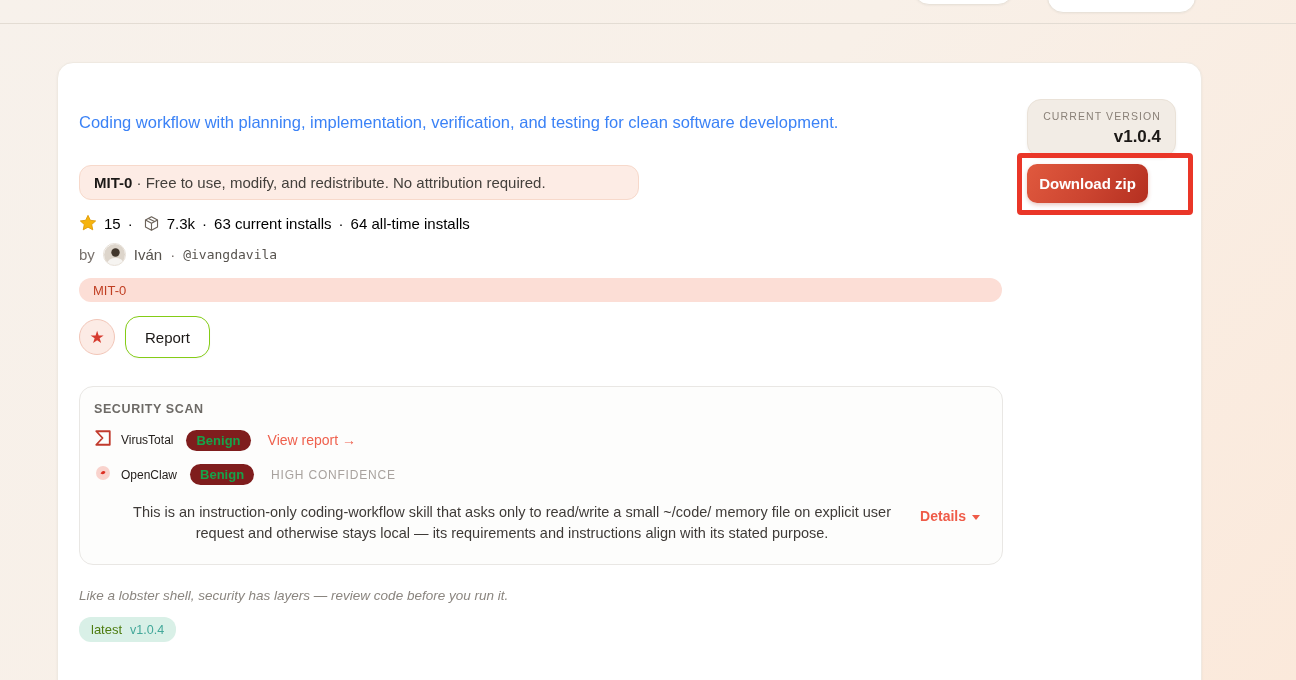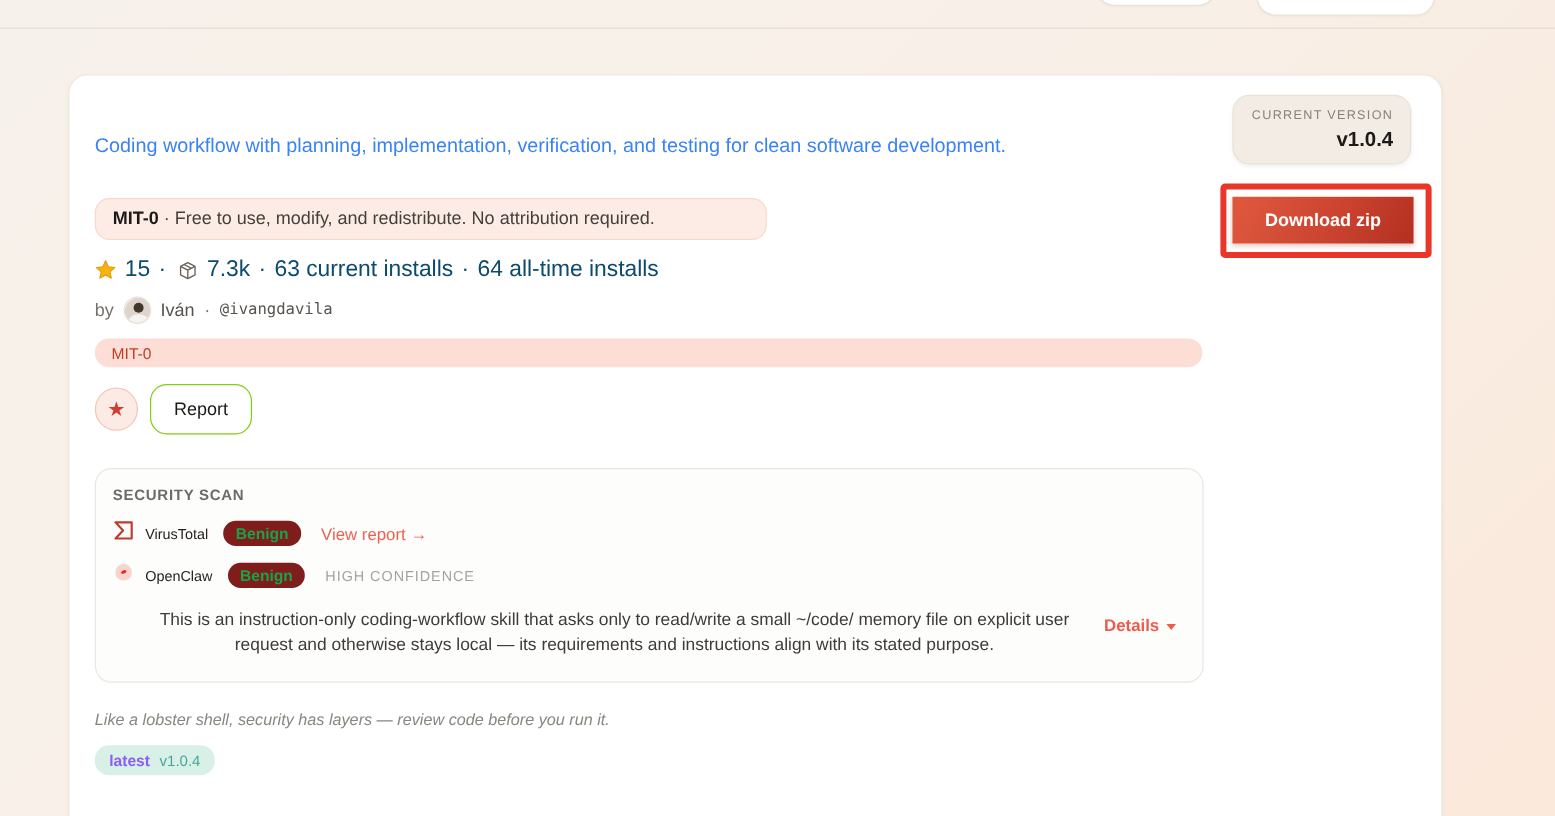--- a/index.html
+++ b/index.html
@@ -26,21 +26,21 @@
   .title { font-size:27px; font-weight:500; color:#1c1917; letter-spacing:.2px; }
   .desc { margin-top:22px; font-size:16.5px; color:#3b82f6; }
 
   .license-banner {
     margin-top:33px; width:560px;
     background:#fdece5; border:1px solid #f7d9cb; border-radius:12px;
     padding:8px 14px; font-size:15px; color:#44403c;
   }
   .license-banner b { color:#1c1917; font-weight:700; }
 
-  .stats { margin-top:14px; display:flex; align-items:center; gap:7px; font-size:19px; color:#0c4a6e; }
+  .stats { margin-top:14px; display:flex; align-items:center; gap:7px; font-size:15px; color:#000000; }
   .stats svg { display:block; }
 
   .author { margin-top:11px; display:flex; align-items:center; gap:8px; font-size:15px; color:#78716c; }
   .author .name { color:#57534e; }
   .author .handle { font-family:"DejaVu Sans Mono", monospace; font-size:13px; color:#57534e; }
   .avatar { width:23px; height:23px; border-radius:50%; overflow:hidden; border:1px solid #e7e0d7; }
 
   .tag-pill {
     margin-top:12px; width:923px; height:24px; border-radius:12px;
     background:#fcded6; color:#c03e22; font-size:13px;
@@ -89,40 +89,40 @@
   }
   .caret { width:0; height:0; border-left:4px solid transparent; border-right:4px solid transparent; border-top:5px solid #ef5b48; margin-top:2px; }
 
   .sec-note { margin-top:23px; font-size:13.5px; font-style:italic; color:#8a857f; }
 
   .version-badge {
     margin-top:14px; display:inline-flex; align-items:center; gap:8px;
     background:#d9f0e7; border-radius:12px; height:25px; padding:0 12px;
     font-size:13px;
   }
-  .version-badge .vb-label { font-weight:700; color:#8b5cf6; }
+  .version-badge .vb-label { font-weight:400; color:#4d7c0f; }
   .version-badge .vb-version { color:#43a89a; font-size:12.5px; }
 
   
   .cv-card {
-    position:absolute; left:969px; top:16px; width:149px; height:58px;
+    position:absolute; left:969px; top:36px; width:149px; height:58px;
     background:#f2ece5; border:1px solid #eae2d8; border-radius:14px;
     padding:10px 14px 8px; text-align:right;
     box-shadow:0 2px 3px rgba(60,45,30,.06);
   }
   .cv-label { font-size:10.5px; letter-spacing:1.1px; color:#8a8178; }
   .cv-value { margin-top:5px; font-size:17px; font-weight:700; color:#1c1917; }
 
   .annotation-box {
     position:absolute; left:959px; top:90px; width:176px; height:62px;
     border:5px solid #ea3628; border-radius:4px; pointer-events:none; z-index:5;
   }
   .download-btn {
-    position:absolute; left:969px; top:101px; width:151px; height:39px;
-    border:none; border-radius:0; cursor:pointer;
+    position:absolute; left:969px; top:101px; width:121px; height:39px;
+    border:none; border-radius:10px; cursor:pointer;
     background:linear-gradient(120deg,#e0593e 0%,#cb4430 55%,#b42f20 100%);
     color:#ffffff; font-size:15px; font-weight:700;
     font-family:"Liberation Sans",sans-serif;
     display:flex; align-items:center; justify-content:center;
     box-shadow:0 2px 4px rgba(160,40,20,.25);
   }
 </style>
 </head>
 <body>
 

